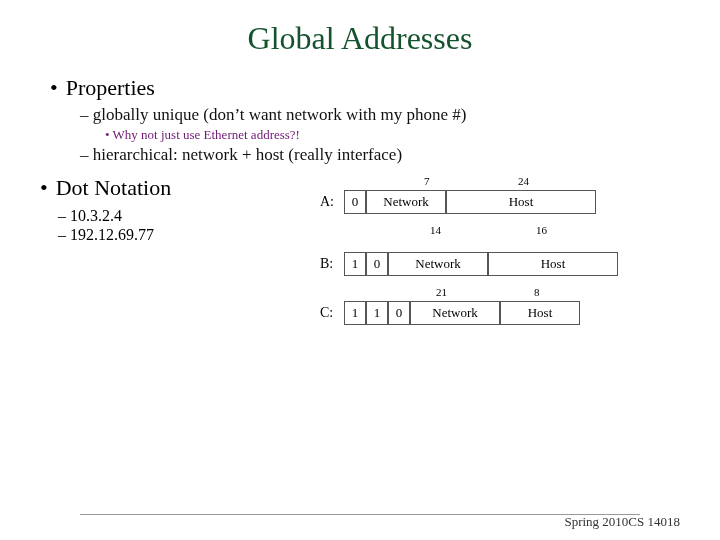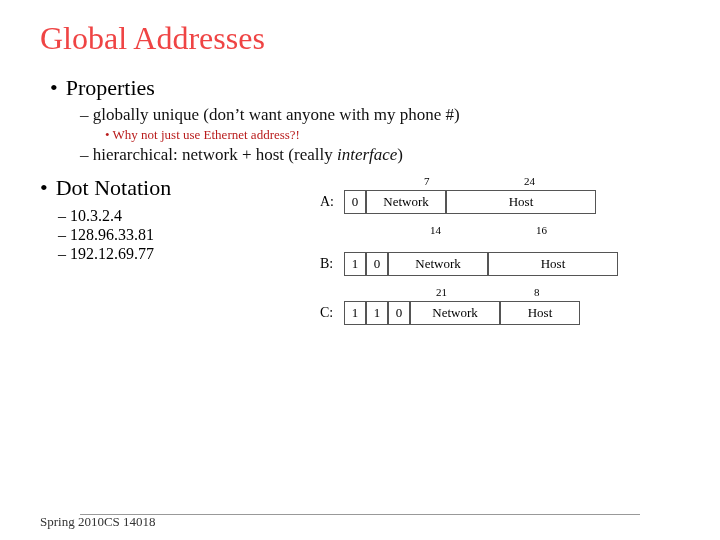--- a/index.html
+++ b/index.html
@@ -15,22 +15,23 @@
 
     .slide {
       width: 720px;
       height: 540px;
       padding: 20px 40px 15px 40px;
       display: flex;
       flex-direction: column;
     }
 
     .title {
+      text-align: center;
       font-size: 32px;
-      color: #ef4444;
+      color: #14532d;
       font-weight: normal;
       margin-bottom: 18px;
       font-family: Georgia, serif;
     }
 
     .bullet-section {
       margin-left: 10px;
     }
 
     .bullet-main {
@@ -48,24 +49,24 @@
       margin-left: 30px;
       font-size: 17px;
       margin-bottom: 2px;
       color: #111;
     }
 
     .bullet-sub2 {
       margin-left: 55px;
       font-size: 13px;
       margin-bottom: 2px;
-      color: #b91c1c;
-    }
-
-    .italic { font-style: italic; }
+      color: #701a75;
+    }
+
+    .italic { }
 
     .content-row {
       display: flex;
       flex-direction: row;
       margin-top: 8px;
       align-items: flex-start;
     }
 
     .left-col {
       width: 280px;
@@ -136,21 +137,21 @@
       width: 80px;
     }
 
     
     .footer {
       position: absolute;
       bottom: 10px;
       left: 40px;
       right: 40px;
       display: flex;
-      justify-content: flex-start;
+      justify-content: flex-end;
       font-size: 13px;
       color: #333;
     }
 
     .separator-line {
       border-top: 1px solid #999;
       margin-bottom: 4px;
     }
   </style>
 </head>
@@ -159,55 +160,52 @@
 <div class="slide">
 
   <div class="title">Global Addresses</div>
 
   <div class="bullet-section">
     <div class="bullet-main">
       <span class="bullet-symbol">•</span>
       <span>Properties</span>
     </div>
     <div class="bullet-sub">
-      – <span>globally unique (don’t want anyone with my phone #)</span>
+      – <span>globally unique (don’t want network with my phone #)</span>
     </div>
     <div class="bullet-sub2">
       • <span>Why not just use Ethernet address?!</span>
     </div>
     <div class="bullet-sub">
       – <span>hierarchical: network + host (really </span><span class="italic">interface</span><span>)</span>
     </div>
   </div>
 
   <div class="content-row">
 
     <div class="left-col">
       <div class="dot-notation-title">
         <span class="bullet-symbol" style="margin-right:8px;">•</span>
         <span>Dot Notation</span>
       </div>
       <div class="dot-sub">
         – <span>10.3.2.4</span>
       </div>
       <div class="dot-sub">
-        – <span>128.96.33.81</span>
-      </div>
-      <div class="dot-sub">
         – <span>192.12.69.77</span>
       </div>
     </div>
 
     <div class="right-col">
 
       <div class="addr-row">
 
         <div style="display:flex; margin-left:44px; font-size:11px; margin-bottom:1px; position:relative; height:14px;">
           <span style="position:absolute; left:60px;">7</span>
-          <span style="position:absolute; left:160px;">24</span>
+          <span style="position:absolute; left:154px;">24</span>
         </div>
 
         <div style="display:flex; align-items:center;">
           <span style="font-size:14px; width:24px;">A:</span>
           <div class="cell cell-small">0</div>
           <div class="cell cell-network-a">Network</div>
           <div class="cell cell-host-a">Host</div>
         </div>
       </div>
 

